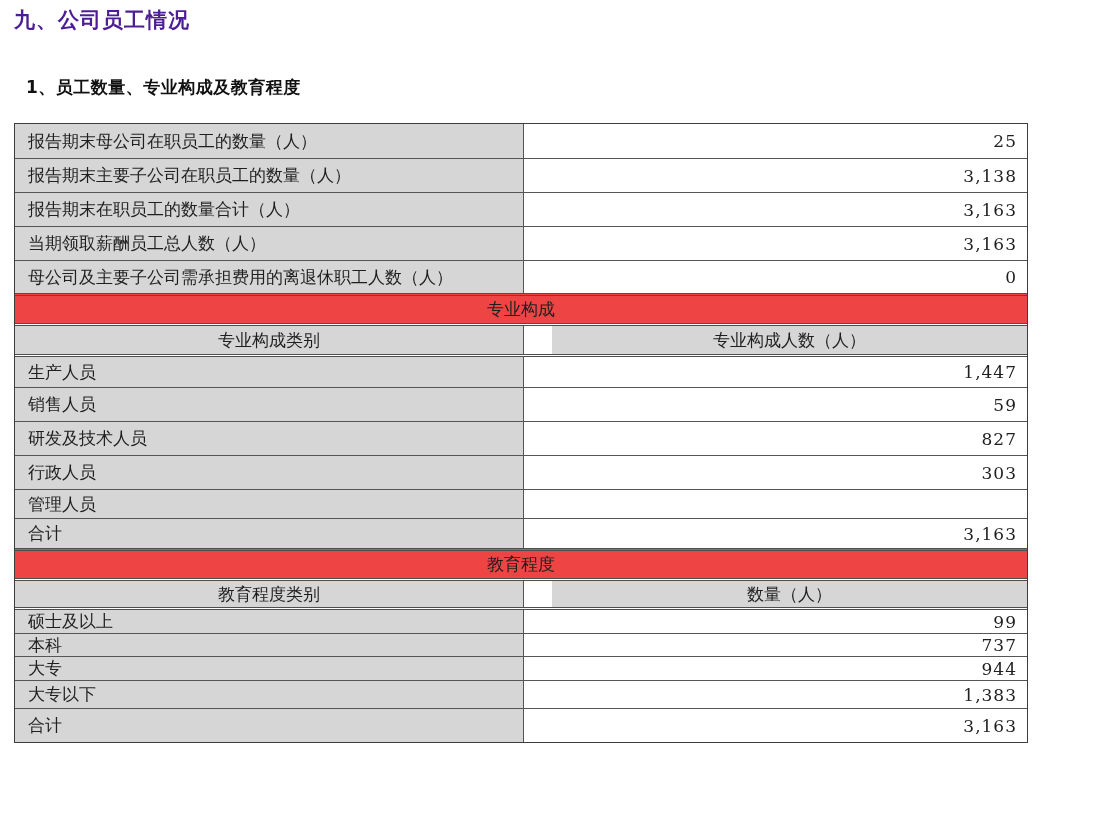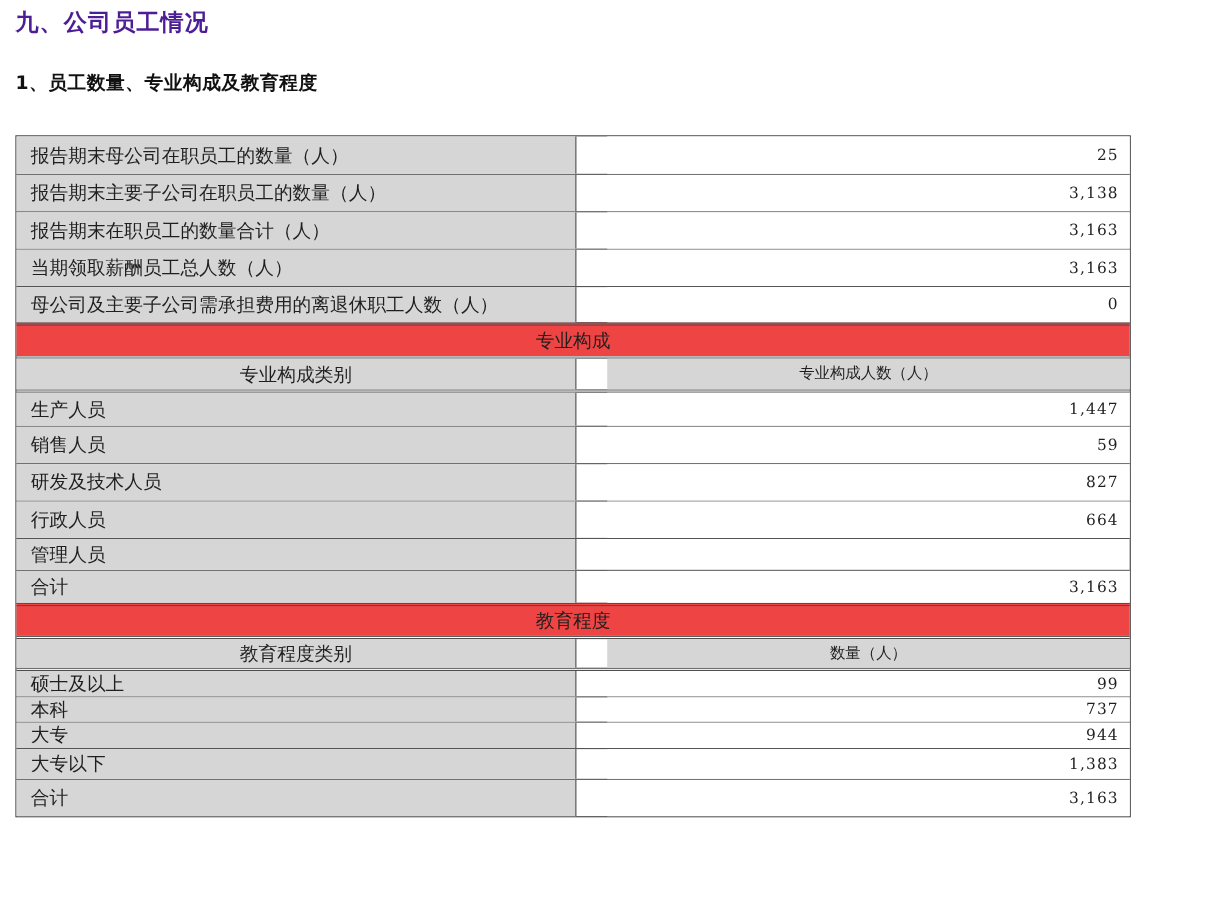--- a/index.html
+++ b/index.html
@@ -9,21 +9,21 @@
     font-family:"DejaVu Serif","Liberation Serif",serif;
     color:#1f1f1f;
     overflow:hidden;
   }
   .doc-title{
     position:absolute;left:14px;top:6px;margin:0;
     font-family:"DejaVu Sans","Liberation Sans",sans-serif;
     font-size:21px;font-weight:bold;letter-spacing:1px;color:#4c1d95;
   }
   .doc-subtitle{
-    position:absolute;left:14px;top:64px;margin:0;
+    position:absolute;left:14px;top:64px;margin:12px;
     font-family:"DejaVu Sans","Liberation Sans",sans-serif;
     font-size:17px;font-weight:bold;letter-spacing:0.5px;color:#111;
   }
   .tbl{
     position:absolute;left:14px;top:123px;width:1014px;
     border:1px solid #3d3d3d;
     box-sizing:border-box;
   }
   .row{
     display:flex;
@@ -39,21 +39,21 @@
     border-right:1px solid #555555;
     display:flex;align-items:center;
     padding-left:13px;
     font-size:17px;
   }
   .cell-value{
     flex:1;box-sizing:border-box;
     background:#ffffff;
     display:flex;align-items:center;justify-content:flex-end;
     padding-right:10px;
-    font-size:14px;letter-spacing:1px;
+    font-size:17px;letter-spacing:1px;
   }
   .row.band{
     background:#ef4444;
     justify-content:center;align-items:center;
     font-size:17px;
   }
   .row.hdr .cell-label,
   .row.hdr .cell-value{
     background:#d6d6d6;
     justify-content:center;
@@ -103,21 +103,21 @@
   <div class="row" style="height:34px">
     <div class="cell-label">销售人员</div>
     <div class="cell-value">59</div>
   </div>
   <div class="row" style="height:34px">
     <div class="cell-label">研发及技术人员</div>
     <div class="cell-value">827</div>
   </div>
   <div class="row" style="height:34px">
     <div class="cell-label">行政人员</div>
-    <div class="cell-value">664</div>
+    <div class="cell-value">303</div>
   </div>
   <div class="row" style="height:29px">
     <div class="cell-label">管理人员</div>
   </div>
   <div class="row" style="height:30px">
     <div class="cell-label">合计</div>
     <div class="cell-value">3,163</div>
   </div>
 
   <div class="row band dbl" style="height:30px">

